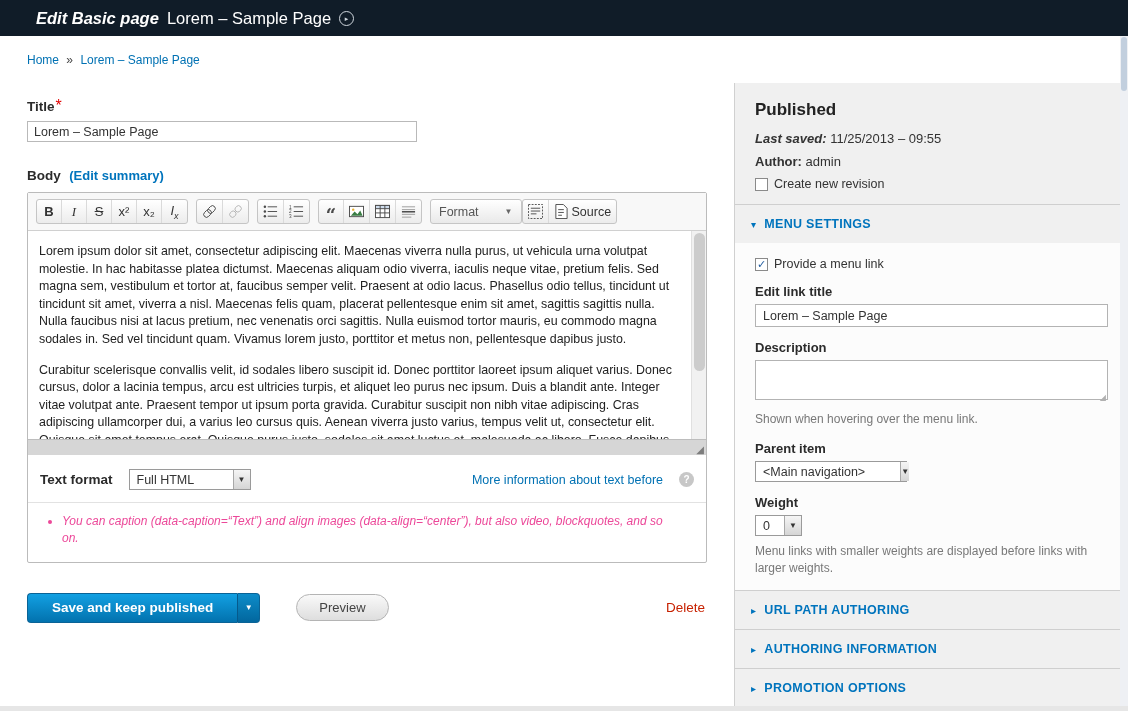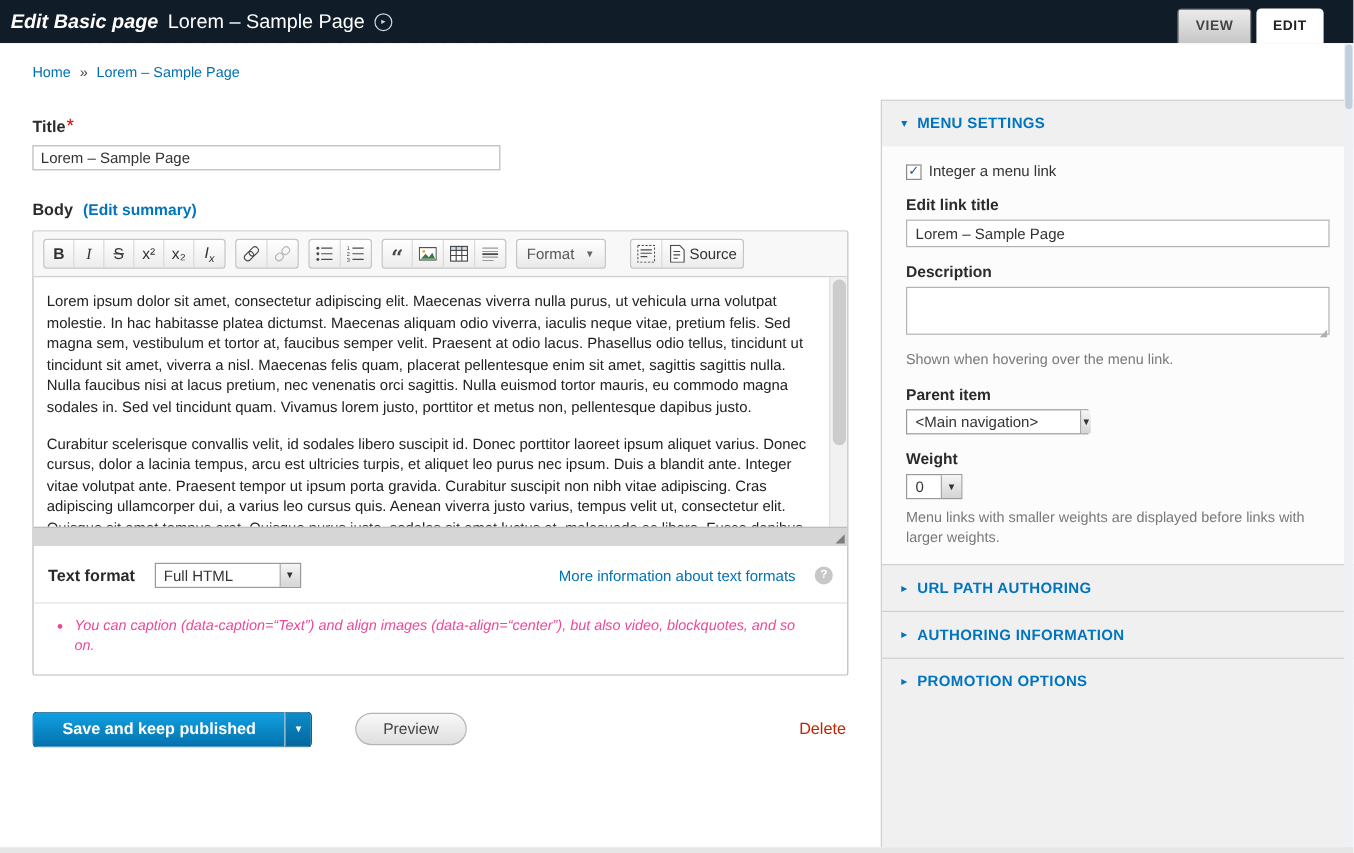--- a/index.html
+++ b/index.html
@@ -4,21 +4,21 @@
 <style>
   * { margin:0; padding:0; box-sizing:border-box; }
   html,body { width:1128px; height:711px; overflow:hidden; }
   body { font-family:"Liberation Sans","DejaVu Sans",sans-serif; background:#fff; color:#333; position:relative; }
 
   
   .watermark { position:absolute; top:13px; left:62px; z-index:1; font-size:27px; font-weight:bold;
     color:#c9ccd1; letter-spacing:1px; text-decoration:line-through; }
 
   
-  .topbar { position:relative; z-index:2; height:36px; background:#101c28; display:flex; align-items:flex-end; padding-left:9px; }
+  .topbar { position:relative; z-index:2; height:36px; background:#101c28; display:flex; align-items:center; padding-left:36px; }
   .topbar-title { color:#fff; font-size:16.5px; display:flex; align-items:center; gap:8px; height:36px; }
   .pt-type { font-style:italic; font-weight:600; }
   .goto-icon { width:15px; height:15px; border:1px solid #cfd6dd; border-radius:50%; display:inline-flex; align-items:center; justify-content:center; cursor:pointer; }
   .goto-arrow { color:#cfd6dd; font-size:7px; line-height:1; }
   .topbar-tabs { margin-left:auto; display:flex; gap:4px; padding-right:25px; align-items:flex-end; }
   .tab { height:29px; padding:0 14px; display:flex; align-items:center; font-size:11.5px; font-weight:bold; letter-spacing:.5px; border-radius:4px 4px 0 0; cursor:pointer; }
   .tab-view { background:linear-gradient(#ececec,#c6c6c6); color:#444; border:1px solid #8f8f8f; border-bottom:none; }
   .tab-edit { background:#fff; color:#222; }
 
   
@@ -41,21 +41,21 @@
 
   .body-field-box { width:680px; border:1px solid #bbb; border-radius:2px; background:#fff; }
   .toolbar { padding:6px 8px; background:#f8f8f8; border-bottom:1px solid #d0d0d0; display:flex; align-items:center; }
   .tb-group { display:inline-flex; border:1px solid #c5c5c5; border-radius:3px; background:linear-gradient(#fff,#ececec); margin-right:8px; overflow:hidden; }
   .tb-btn { min-width:25px; height:23px; padding:0 5px; display:flex; align-items:center; justify-content:center; font-size:13px; color:#333; border-right:1px solid #dadada; background:transparent; border-top:none;border-bottom:none;border-left:none; cursor:pointer; font-family:inherit; }
   .tb-btn:last-child { border-right:none; }
   .glyph-b { font-weight:bold; } .glyph-i { font-style:italic; font-family:"Liberation Serif",serif; } .glyph-s { text-decoration:line-through; }
   .glyph-rf { font-style:italic; } .glyph-rf sub { font-size:9px; }
   .glyph-quote { font-family:"DejaVu Serif",serif; font-size:18px; font-weight:bold; line-height:8px; padding-top:8px; color:#4a4a4a; }
   .tb-btn.disabled { color:#b5b5b5; }
-  .tb-select { display:inline-flex; align-items:center; height:25px; border:1px solid #c5c5c5; border-radius:3px; background:linear-gradient(#fff,#e9e9e9); padding:0 8px; margin-right:20px; gap:9px; cursor:pointer; }
+  .tb-select { display:inline-flex; align-items:center; height:25px; border:1px solid #c5c5c5; border-radius:3px; background:linear-gradient(#fff,#e9e9e9); padding:0 8px; margin-right:0; gap:26px; cursor:pointer; }
   .tb-select .txt { font-size:12.5px; color:#555; }
   .tb-select .arr { font-size:8px; color:#666; }
   .src-label { font-size:12.5px; color:#333; margin-left:4px; }
 
   .editor-body { display:flex; height:208px; }
   .editor-text { flex:1; overflow:hidden; padding:12px 10px 0 11px; font-size:12.4px; line-height:1.42; color:#222; }
   .editor-text p { margin-bottom:13px; }
   .editor-scrollbar { width:15px; background:#f1f1f1; border-left:1px solid #e0e0e0; position:relative; }
   .editor-scrollbar .thumb { position:absolute; top:2px; left:2px; width:11px; height:138px; background:#cccccc; border-radius:6px; cursor:pointer; }
   .editor-strip { height:16px; background:#d6d6d6; border-top:1px solid #bdbdbd; position:relative; }
@@ -108,24 +108,20 @@
 <div class="watermark">drupal8.inmotiontesting.com</div>
 
 <header class="topbar">
   <div class="topbar-title">
     <span class="pt-type">Edit Basic page</span>
     <span class="pt-title">Lorem – Sample Page</span>
     <span class="goto-icon">
         <span class="goto-arrow">▸</span>
       </span>
   </div>
-  <div class="topbar-tabs">
-    <a class="tab tab-view">VIEW</a>
-    <a class="tab tab-edit">EDIT</a>
-  </div>
 </header>
 
 <nav class="breadcrumb">
   <a>Home</a>
   <span class="crumb-sep">»</span>
   <a>Lorem – Sample Page</a>
 </nav>
 
 <div class="layout">
   <main class="content">
@@ -277,21 +273,21 @@
       <div class="editor-strip">
         <span class="resize-grip">◢</span>
       </div>
 
       <div class="format-row">
         <span class="field-label">Text format</span>
         <div class="fake-select" style="width:122px;">
           <span class="fs-text" style="flex:1;">Full HTML</span>
           <span class="fs-arrow">▼</span>
         </div>
-        <a class="more-info">More information about text formats</a>
+        <a class="more-info">More information about text before</a>
         <span class="help-circle">?</span>
       </div>
       <div class="tips">
         <ul>
             <li>You can caption (data-caption=“Text”) and align images (data-align=“center”), but also video, blockquotes, and so on.</li>
           </ul>
       </div>
     </div>
 
     <div class="actions">
@@ -299,29 +295,44 @@
         <button class="save-main">Save and keep published</button>
         <span class="save-arrow">▼</span>
       </div>
       <button class="preview-btn">Preview</button>
       <a class="delete-link">Delete</a>
     </div>
 
   </main>
 
   <aside class="sidebar">
+    <div class="sb-top">
+      <div class="sb-status">Published</div>
+      <div class="sb-line">
+        <span class="lbl-italic">Last saved:</span>
+        <span>11/25/2013 – 09:55</span>
+      </div>
+      <div class="sb-line">
+        <span class="lbl-bold">Author:</span>
+        <span>admin</span>
+      </div>
+      <div class="sb-check-row">
+        <span class="checkbox"></span>
+        <span>Create new revision</span>
+      </div>
+    </div>
 
     <div class="sb-section-header">
       <span class="tri">▾</span>
       <span>MENU SETTINGS</span>
     </div>
     <div class="menu-content">
       <div class="sb-check-row" style="margin-top:2px;">
         <span class="checkbox">✓</span>
-        <span>Integer a menu link</span>
+        <span>Provide a menu link</span>
       </div>
       <label class="mc-label">Edit link title</label>
       <input class="sb-input" value="Lorem – Sample Page" style="">
       <label class="mc-label">Description</label>
       <div class="sb-textarea-wrap">
         <textarea class="sb-textarea" style=""></textarea>
         <span class="grip">◢</span>
       </div>
       <div class="help">Shown when hovering over the menu link.</div>
       <label class="mc-label">Parent item</label>

